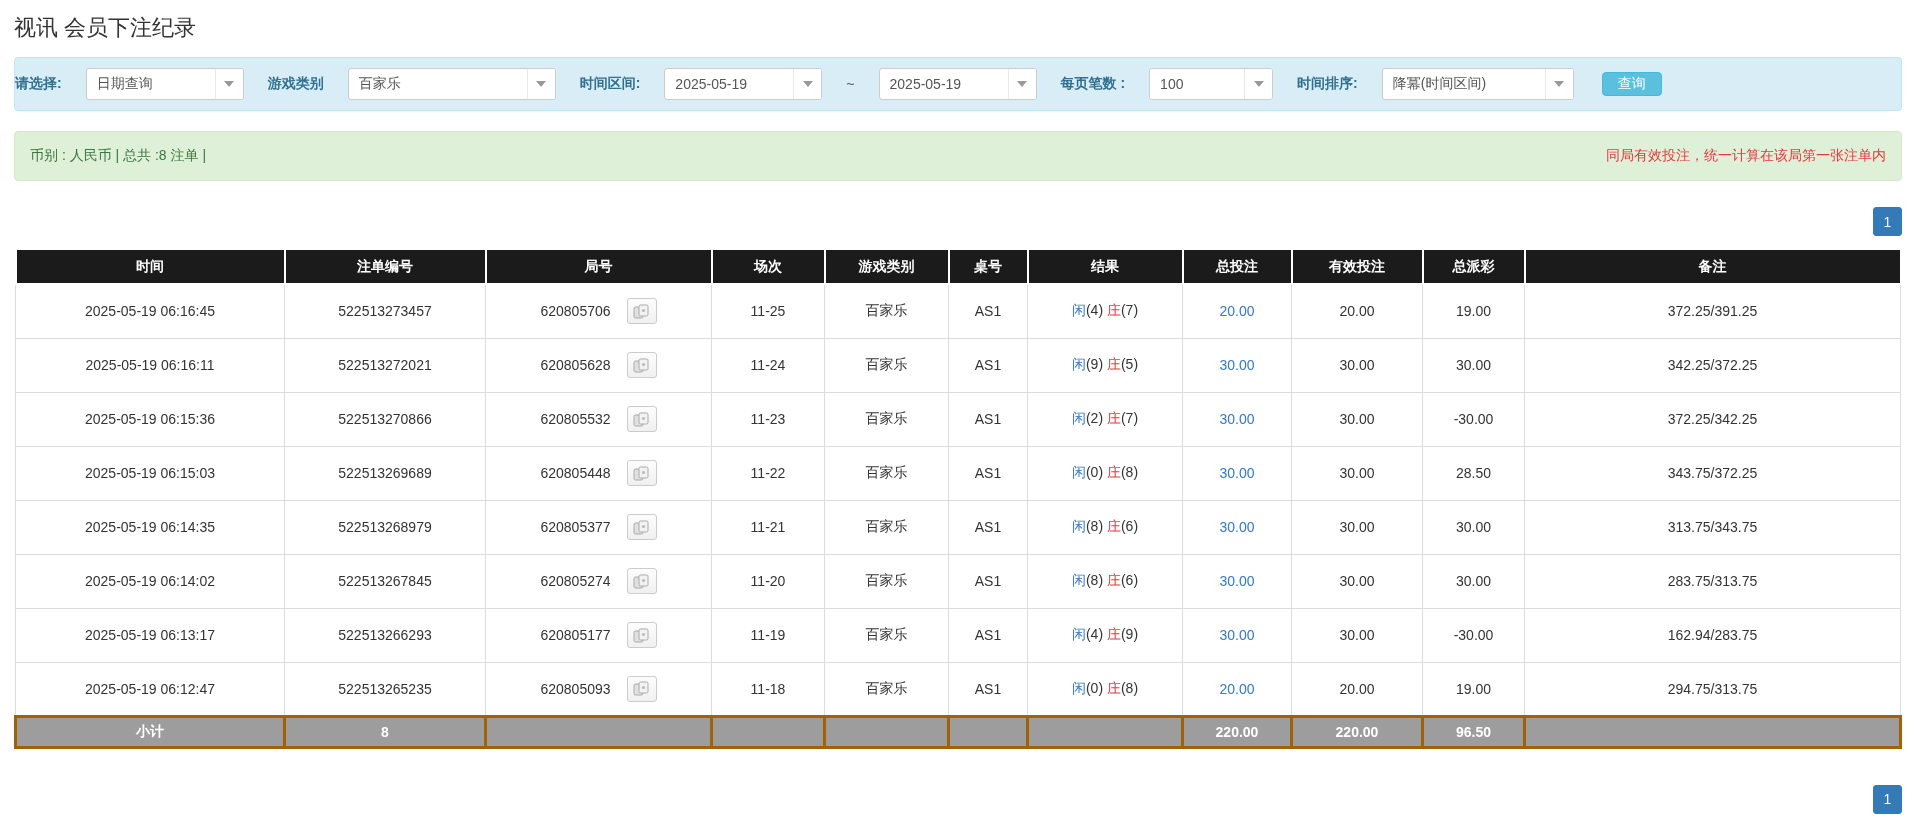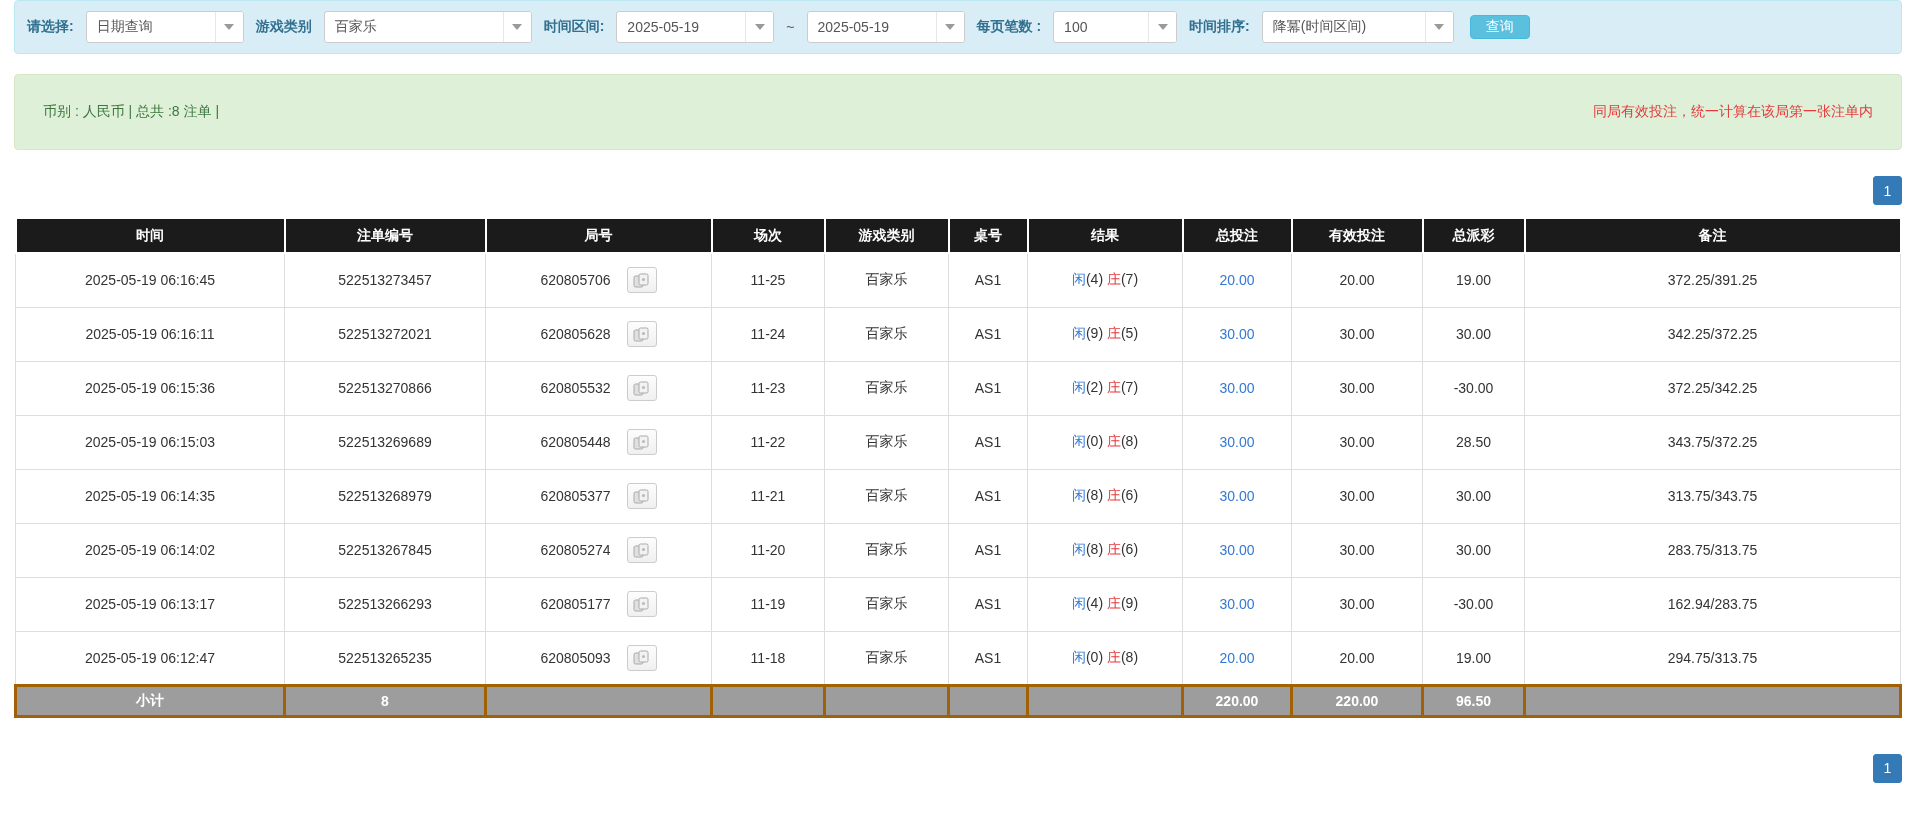--- a/index.html
+++ b/index.html
@@ -8,22 +8,22 @@
   .page { padding: 0 14px; }
 
   .page-title { font-size:22px; font-weight:500; color:#333; padding:13px 0 14px; }
 
   
   .filter-bar {
     background: var(--panel-blue-bg,#d9edf7);
     border: 1px solid var(--panel-blue-border,#bce8f1);
     border-radius: 4px;
     height: 54px;
-    display:flex; align-items:center; gap:12px;
-    padding: 0 12px;
+    display:flex; align-items:center; gap:24px;
+    padding: 0 0;
     margin-bottom: 20px;
     font-size: 14px;
   }
   .f-label { color: var(--label-blue,#31708f); font-weight:bold; white-space:nowrap; }
   .combo {
     display:inline-flex; align-items:stretch; background:#fff;
     border:1px solid #ccc; border-radius:3px; height:32px; overflow:hidden;
   }
   .combo .val { display:flex; align-items:center; padding:0 10px; color:#555; }
   .combo .caret-btn {
@@ -36,21 +36,21 @@
   .tilde { color:#555; }
   .btn-search {
     background: var(--button-bg,#5bc0de); border:1px solid var(--button-border,#46b8da);
     color:#fff; font-size:14px; border-radius:4px; height:24px; padding:0 15px;
     cursor:pointer; margin-left:4px;
   }
 
   
   .summary-bar {
     background: var(--success-bg,#dff0d8); border:1px solid #d6e9c6; border-radius:4px;
-    padding: 28px; display:flex; justify-content:space-between; align-items:center;
+    padding: 15px; display:flex; justify-content:space-between; align-items:center;
     font-size:14px;
   }
   .summary-left { color: var(--success-text,#3c763d); }
   .summary-right { color: var(--warning-text,#e4393c); }
 
   
   .pager-row { display:flex; justify-content:flex-end; }
   .pager-top { margin: 26px 0 12px; }
   .pager-bottom { margin-top: 36px; }
   .page-box {
@@ -84,20 +84,21 @@
   table.bets tr.summary td {
     background: var(--summary-bg,#9d9d9d); color:#fff; border:3px solid #a16207;
     height:31px; font-weight:bold;
   }
 </style>
 </head>
 <body>
 
 <div class="page">
 
+  <div class="page-title">视讯 会员下注纪录</div>
 
   <div class="filter-bar">
     <span class="f-label">请选择:</span>
     <span class="combo w-select">
       <span class="val" style="flex:1">日期查询</span>
       <span class="caret-btn">
           <span class="caret"></span>
         </span>
     </span>
 

